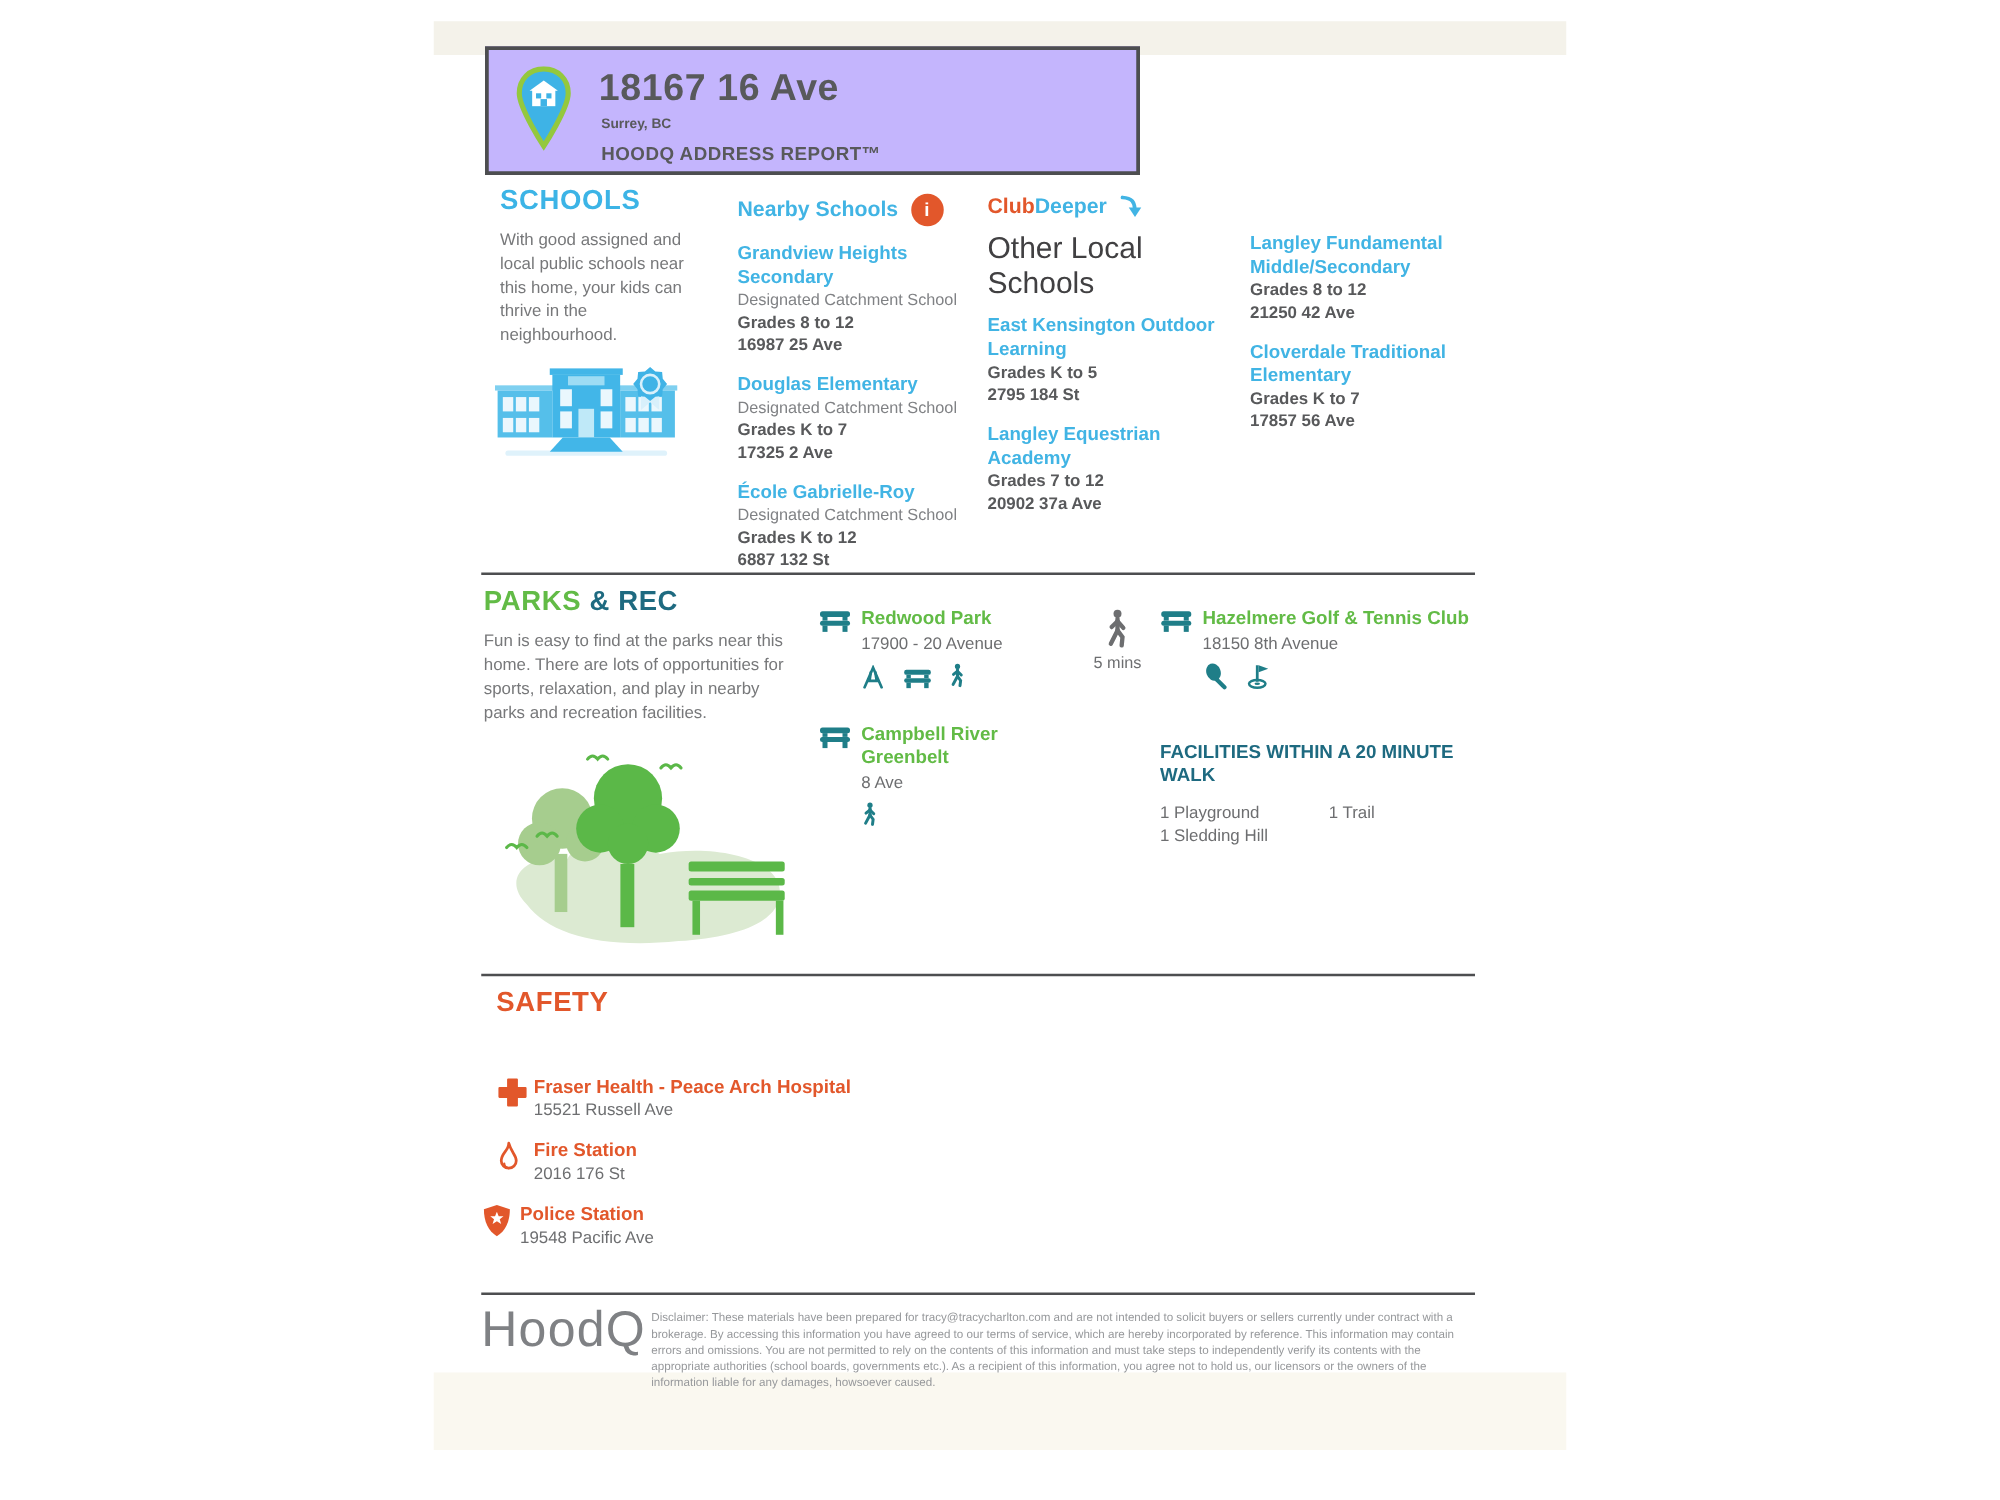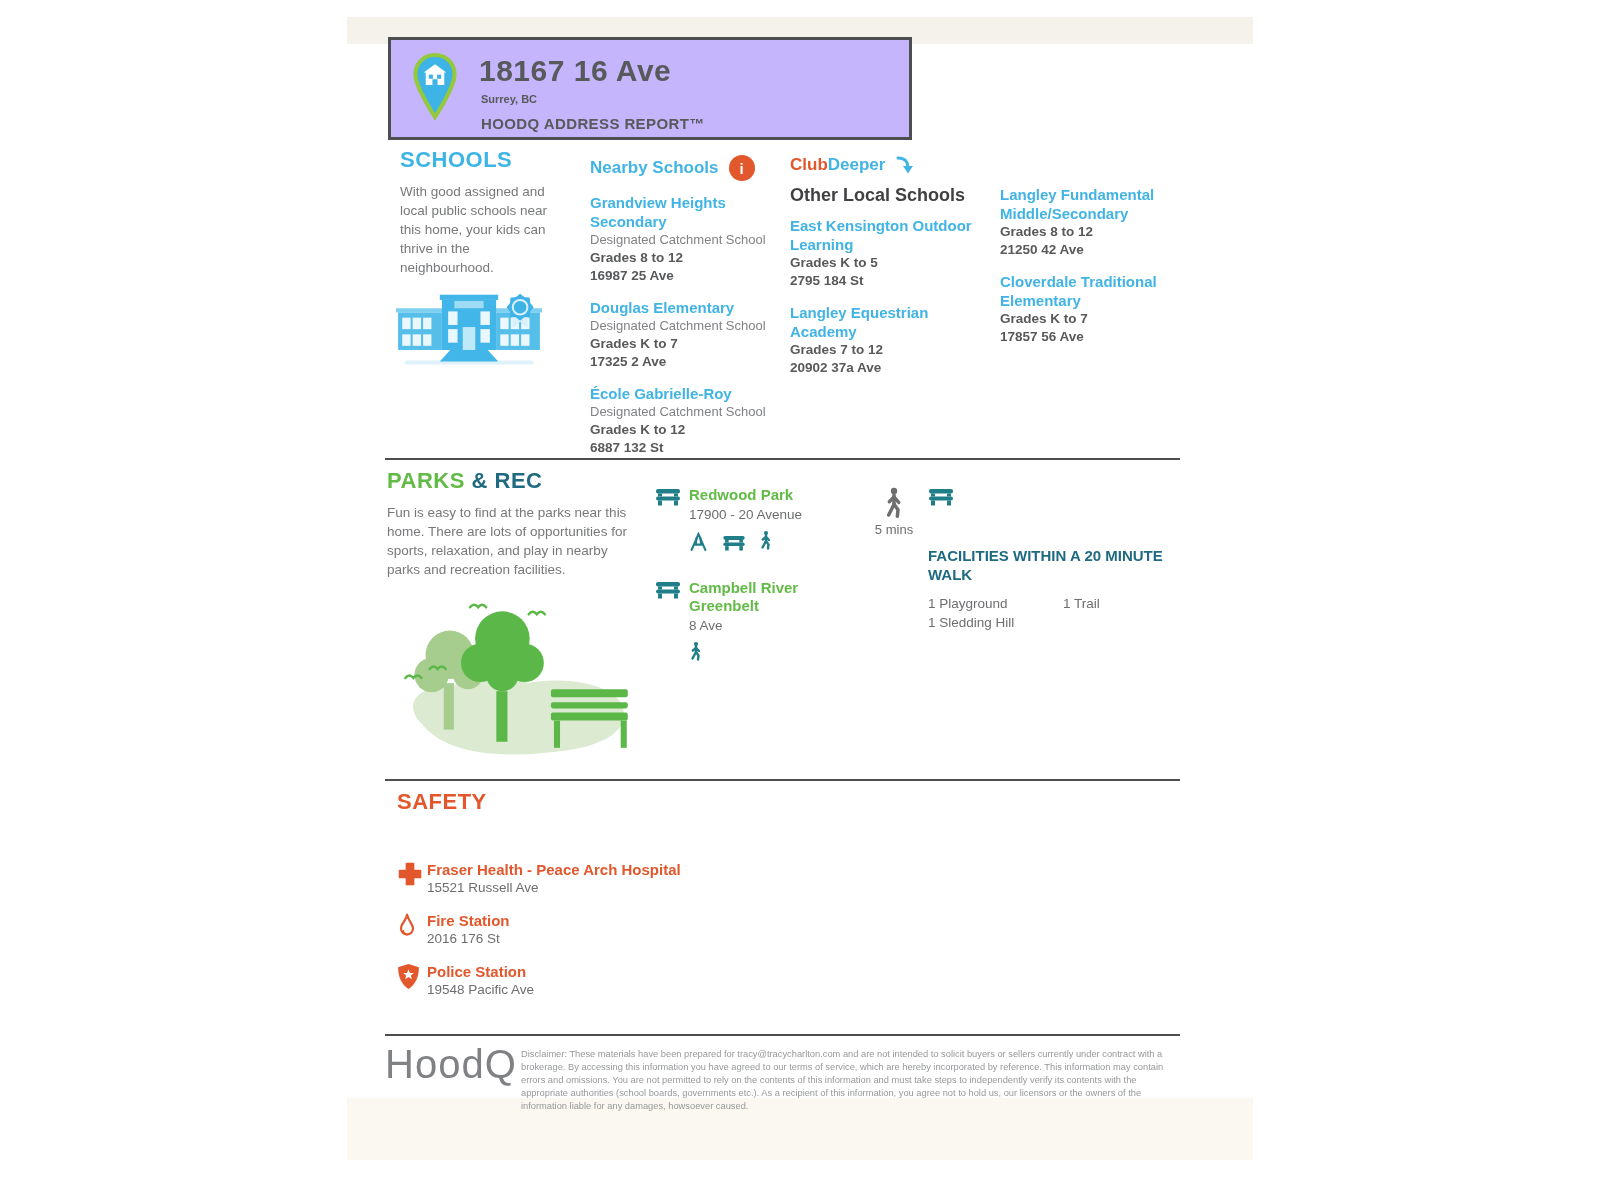--- a/index.html
+++ b/index.html
@@ -25,21 +25,21 @@
   .para { font-size:13.5px; line-height:19px; color:#77787a; }
 
   
   .sub-h { font-size:17px; font-weight:bold; color:#41b4e4; }
   .info-badge { display:inline-flex; width:26px; height:26px; border-radius:50%; background:#e2572b; color:#fff;
                 font-size:15px; font-weight:bold; align-items:center; justify-content:center; margin-left:10px; }
   .school { margin-bottom:13px; }
   .s-name { font-size:15px; font-weight:bold; color:#41b4e4; line-height:19px; cursor:pointer; }
   .s-type { font-size:13px; color:#808285; line-height:18px; }
   .s-meta { font-size:13.5px; font-weight:bold; color:#58595b; line-height:18px; }
-  .other-h { font-size:18px; font-weight:bold; color:#414042; margin:10px 0 10px 0; }
+  .other-h { font-size:24px; font-weight:normal; color:#414042; margin:10px 0 10px 0; }
   .ld-row { display:flex; align-items:center; font-size:17px; font-weight:bold; }
 
   
   .park-entry { display:flex; }
   .p-name { font-size:15px; font-weight:bold; color:#62bb46; line-height:18px; cursor:pointer; }
   .p-addr { font-size:13.5px; color:#6d6e70; line-height:18px; margin-top:2px; }
   .amen-row { display:flex; gap:13px; margin-top:6px; align-items:flex-end; }
   .fac-h { font-size:15px; font-weight:bold; color:#1e6a80; line-height:19px; }
   .fac-item { font-size:13.5px; color:#6d6e70; line-height:19px; }
   .walkbox { text-align:center; font-size:13px; color:#6d6e70; }
@@ -316,20 +316,36 @@
       <svg width="26" height="18" viewBox="0 0 26 18" style="margin:2px 8px 0 0;flex:0 0 26px;">
         <g fill="#1f7e88">
           <rect x="1" y="1" width="24" height="4.5" rx="2"></rect>
           <rect x="3" y="5.5" width="4" height="3"></rect>
             <rect x="19" y="5.5" width="4" height="3"></rect>
           <rect x="1" y="8.5" width="24" height="4" rx="2"></rect>
           <rect x="3" y="12.5" width="4" height="5"></rect>
             <rect x="19" y="12.5" width="4" height="5"></rect>
         </g>
       </svg>
+      <div>
+        <div class="p-name">Hazelmere Golf &amp; Tennis Club</div>
+        <div class="p-addr">18150 8th Avenue</div>
+        <div class="amen-row">
+          <svg width="22" height="22" viewBox="0 0 20 20">
+            <ellipse cx="8" cy="7" rx="5.2" ry="6.4" fill="#1f7e88" transform="rotate(-20 8 7)"></ellipse>
+            <path d="M10.5 12.5 L16 18" stroke="#1f7e88" stroke-width="3" stroke-linecap="round"></path>
+          </svg>
+          <svg width="22" height="22" viewBox="0 0 20 20">
+            <path d="M8 2 L8 14" stroke="#1f7e88" stroke-width="2"></path>
+            <polygon points="9,2 16,4.5 9,7" fill="#1f7e88"></polygon>
+            <ellipse cx="8" cy="15.5" rx="6" ry="2.8" fill="none" stroke="#1f7e88" stroke-width="1.8"></ellipse>
+            <ellipse cx="8" cy="15.5" rx="2" ry="0.9" fill="#1f7e88"></ellipse>
+          </svg>
+        </div>
+      </div>
     </div>
 
     <div style="margin-top:40px;">
       <div class="fac-h" style="width:250px;">FACILITIES WITHIN A 20 MINUTE WALK</div>
       <div style="display:flex;margin-top:10px;">
         <div style="width:135px;">
           <div class="fac-item">1 Playground</div>
           <div class="fac-item">1 Sledding Hill</div>
         </div>
         <div>
@@ -361,21 +377,21 @@
         <path d="M10 2 C10 8 4 10 4 16 A6 6 0 0 0 16 16 C16 11.5 12 9.5 10 2 Z" fill="none" stroke="#e2572b" stroke-width="2.2" stroke-linejoin="round"></path>
         <path d="M10 22 a3.6 3.6 0 0 1 -3.6 -3.6" fill="none" stroke="#e2572b" stroke-width="1.8" stroke-linecap="round"></path>
       </svg>
     </div>
     <div>
       <div class="saf-name">Fire Station</div>
       <div class="saf-addr">2016 176 St</div>
     </div>
   </div>
 
-  <div class="saf-item" style="left:397px;top:963px;">
+  <div class="saf-item" style="left:386px;top:963px;">
     <div class="saf-icon">
       <svg width="23" height="27" viewBox="0 0 22 26">
         <path d="M11 1 L21 4.2 C21 14 17.5 21 11 25 C4.5 21 1 14 1 4.2 Z" fill="#e2572b"></path>
         <polygon points="11,6.2 12.4,9.6 16.1,9.7 13.2,12 14.3,15.6 11,13.4 7.7,15.6 8.8,12 5.9,9.7 9.6,9.6" fill="#ffffff"></polygon>
       </svg>
     </div>
     <div>
       <div class="saf-name">Police Station</div>
       <div class="saf-addr">19548 Pacific Ave</div>
     </div>

